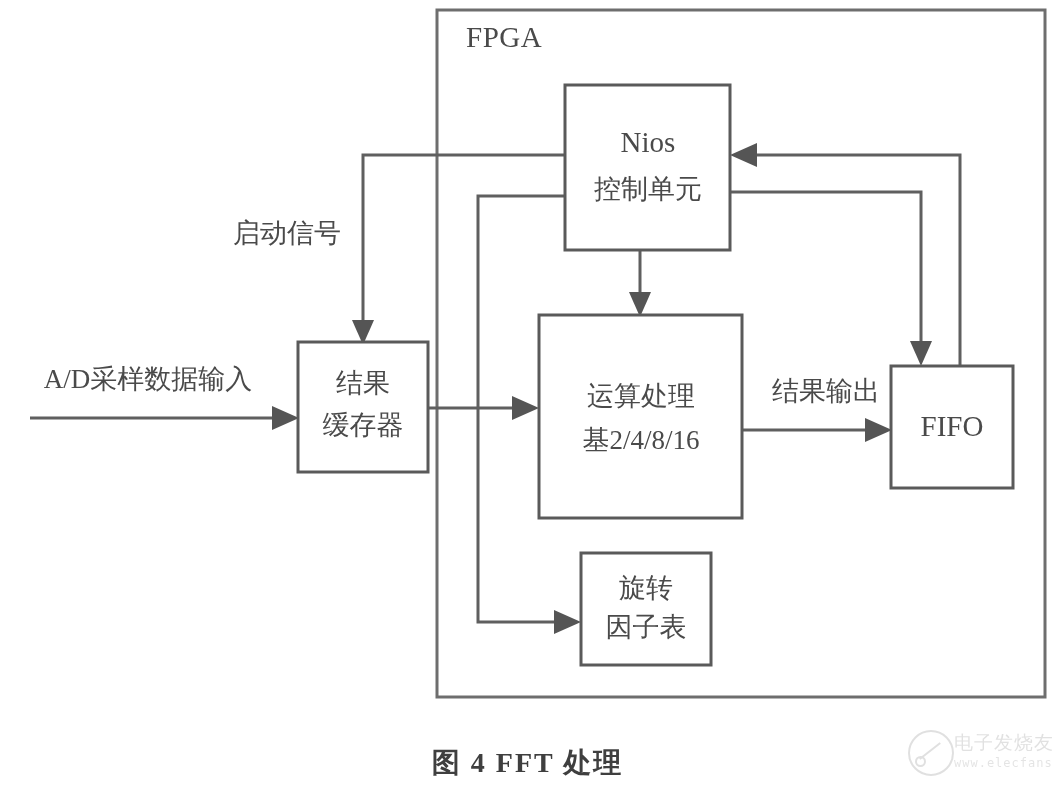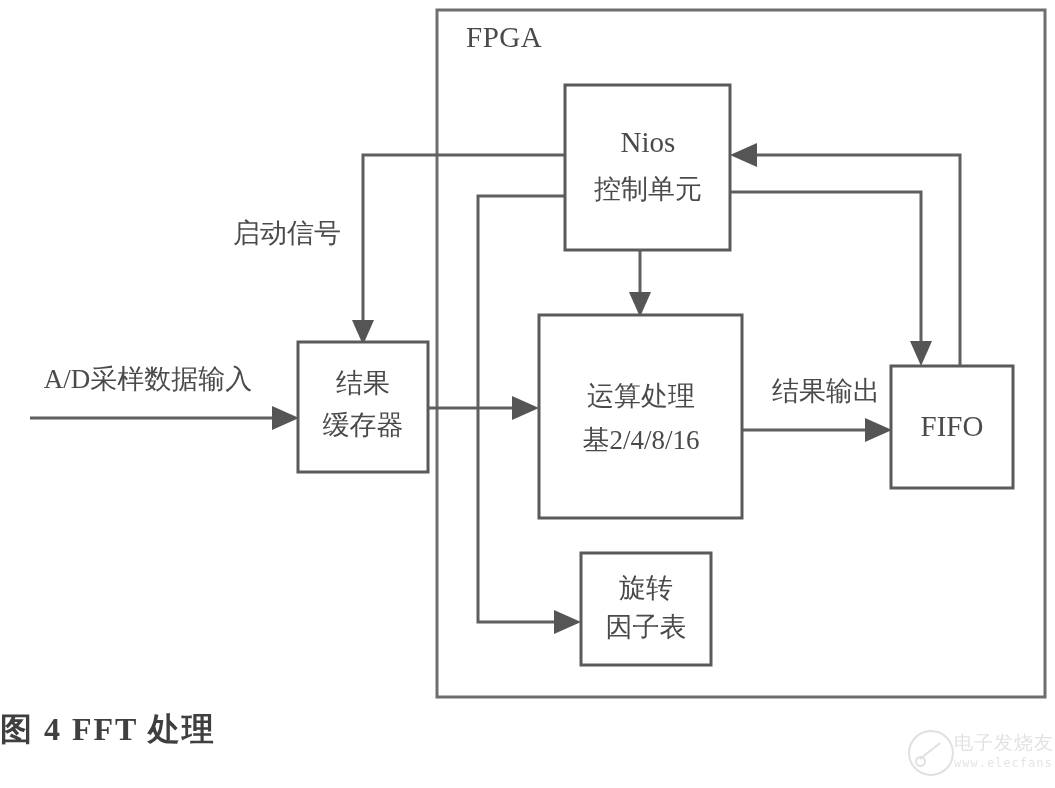--- a/index.html
+++ b/index.html
@@ -65,23 +65,24 @@
     font-size: 29px;
     text-anchor: start;
     letter-spacing: 0.5px;
   }
   .free-label {
     font-size: 27px;
   }
   .caption {
     position: absolute;
     left: 0;
-    top: 708px;
+    top: 744px;
     width: 1055px;
-    font-size: 32px;
+    text-align: center;
+    font-size: 28px;
     font-weight: bold;
     color: #3f3f3f;
     font-family: "Liberation Serif", "DejaVu Serif", serif;
     letter-spacing: 2px;
   }
   .watermark {
     position: absolute;
     left: 908px;
     top: 726px;
     width: 140px;

